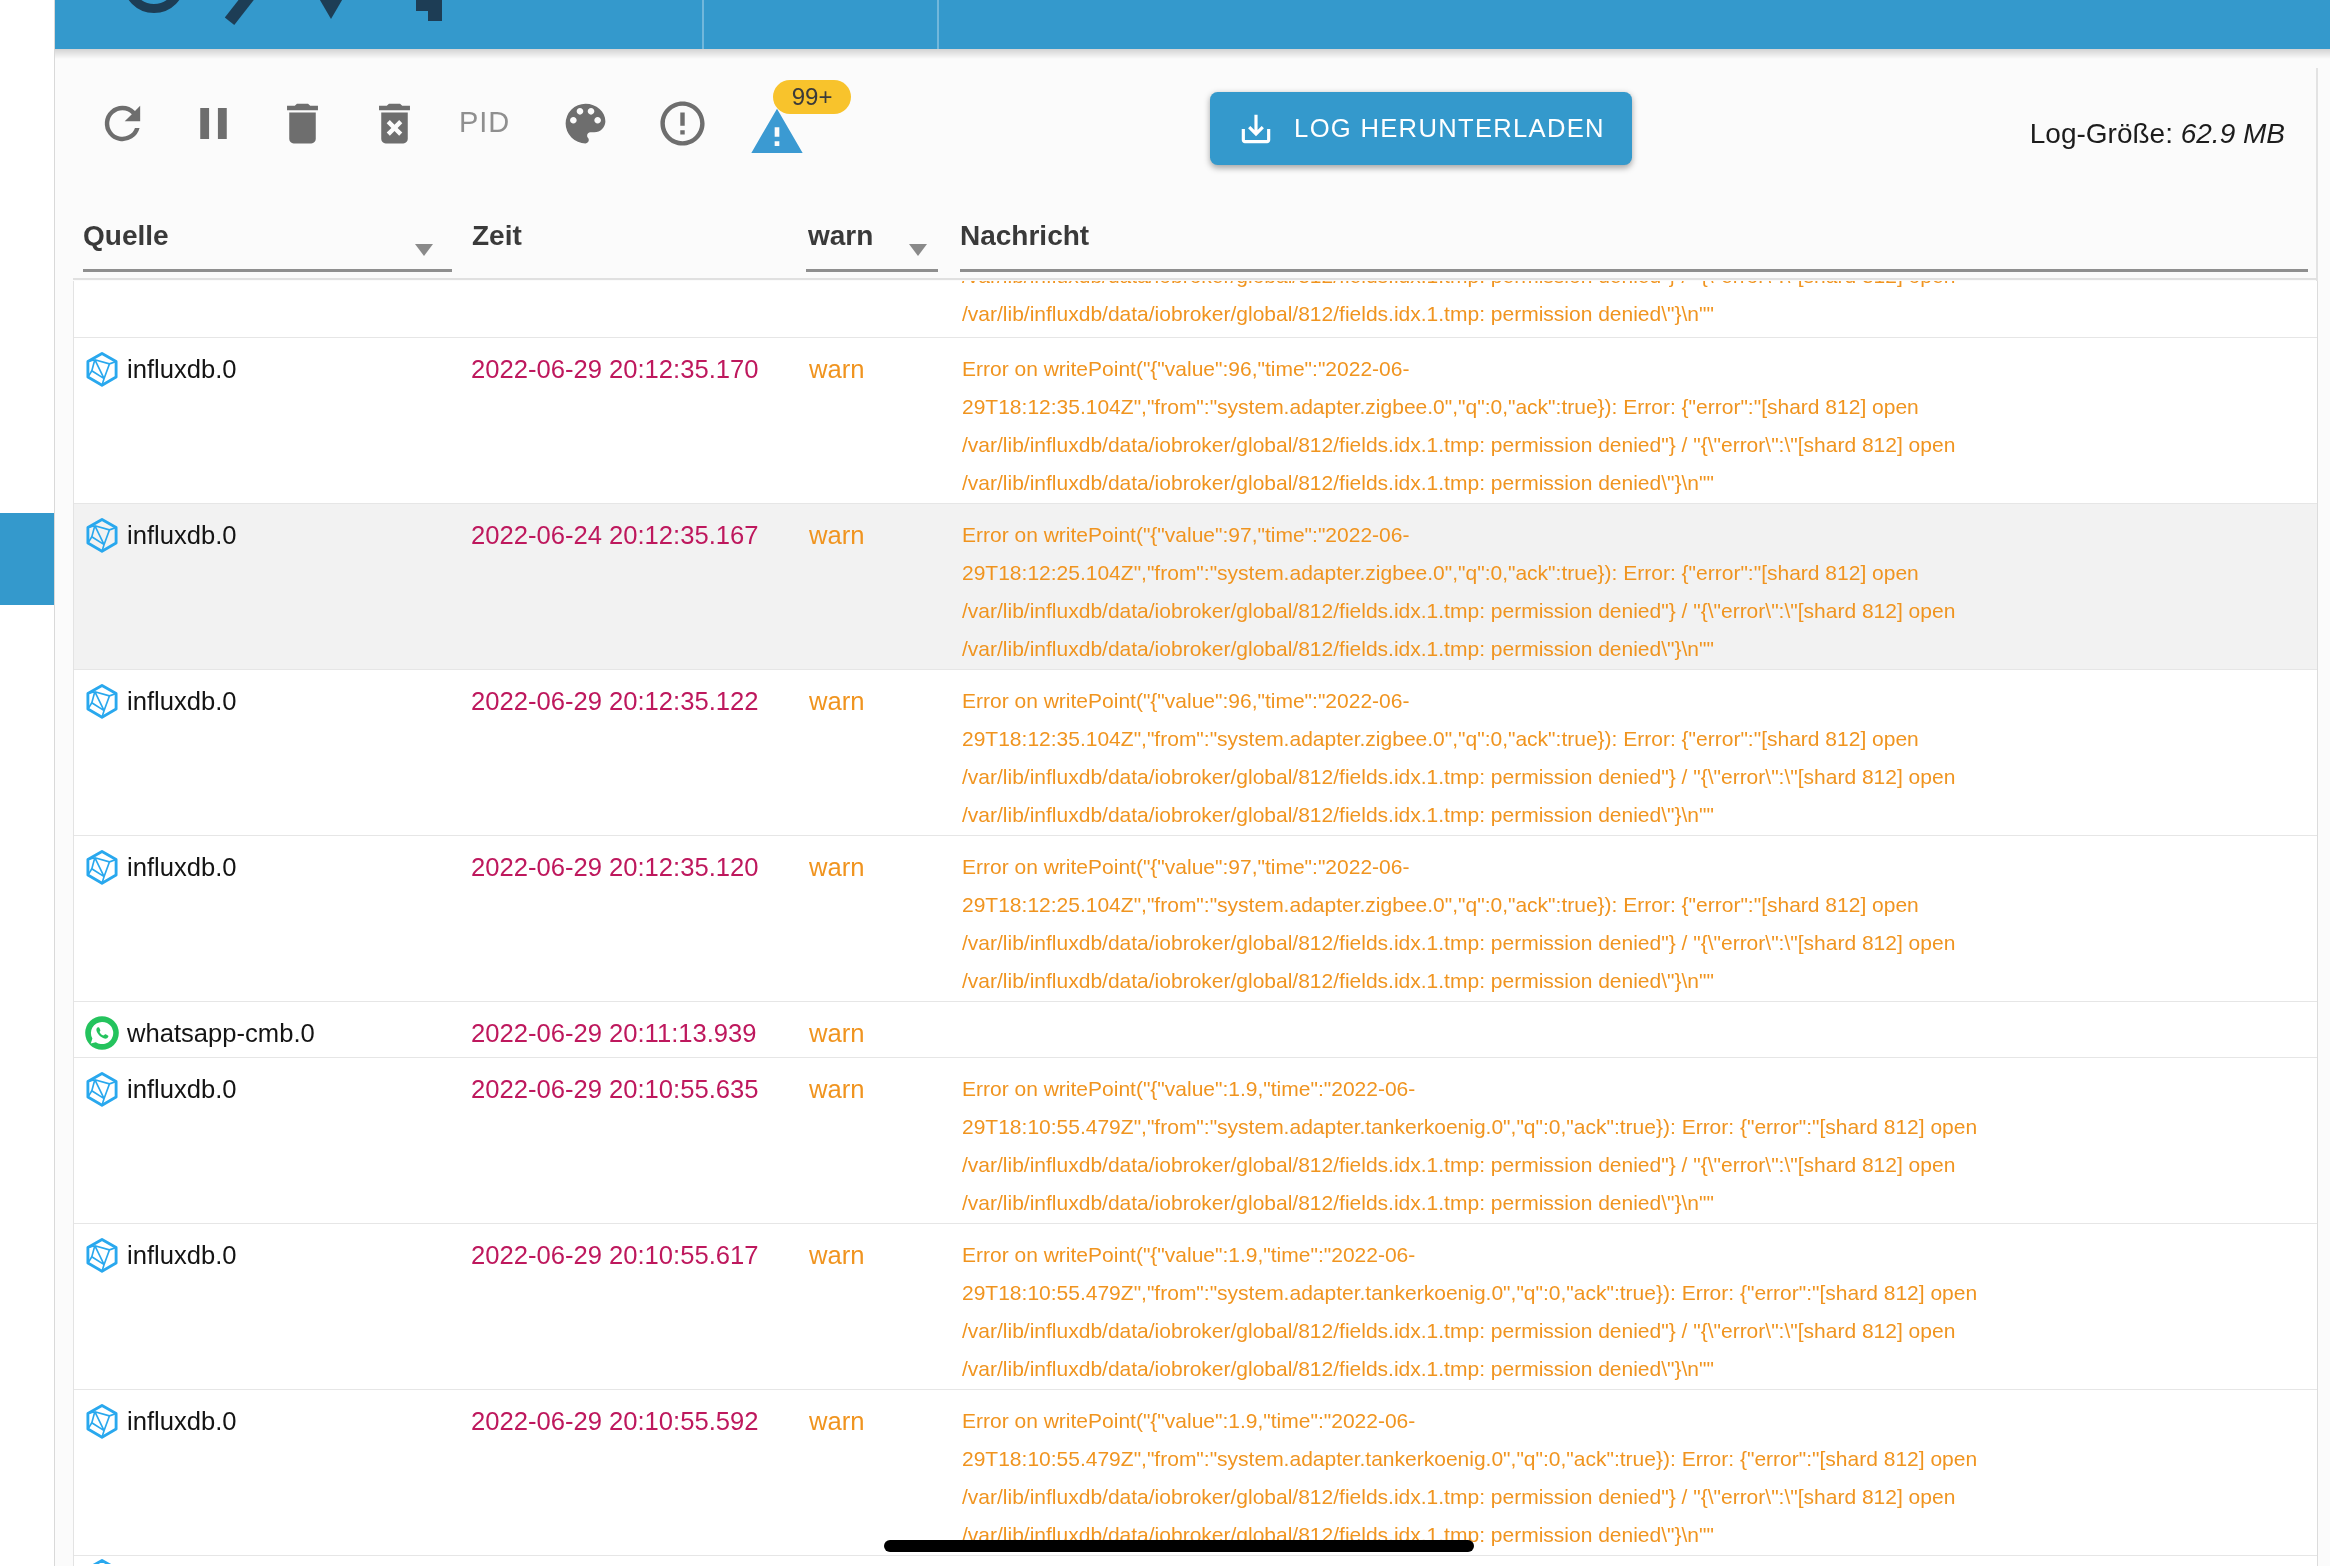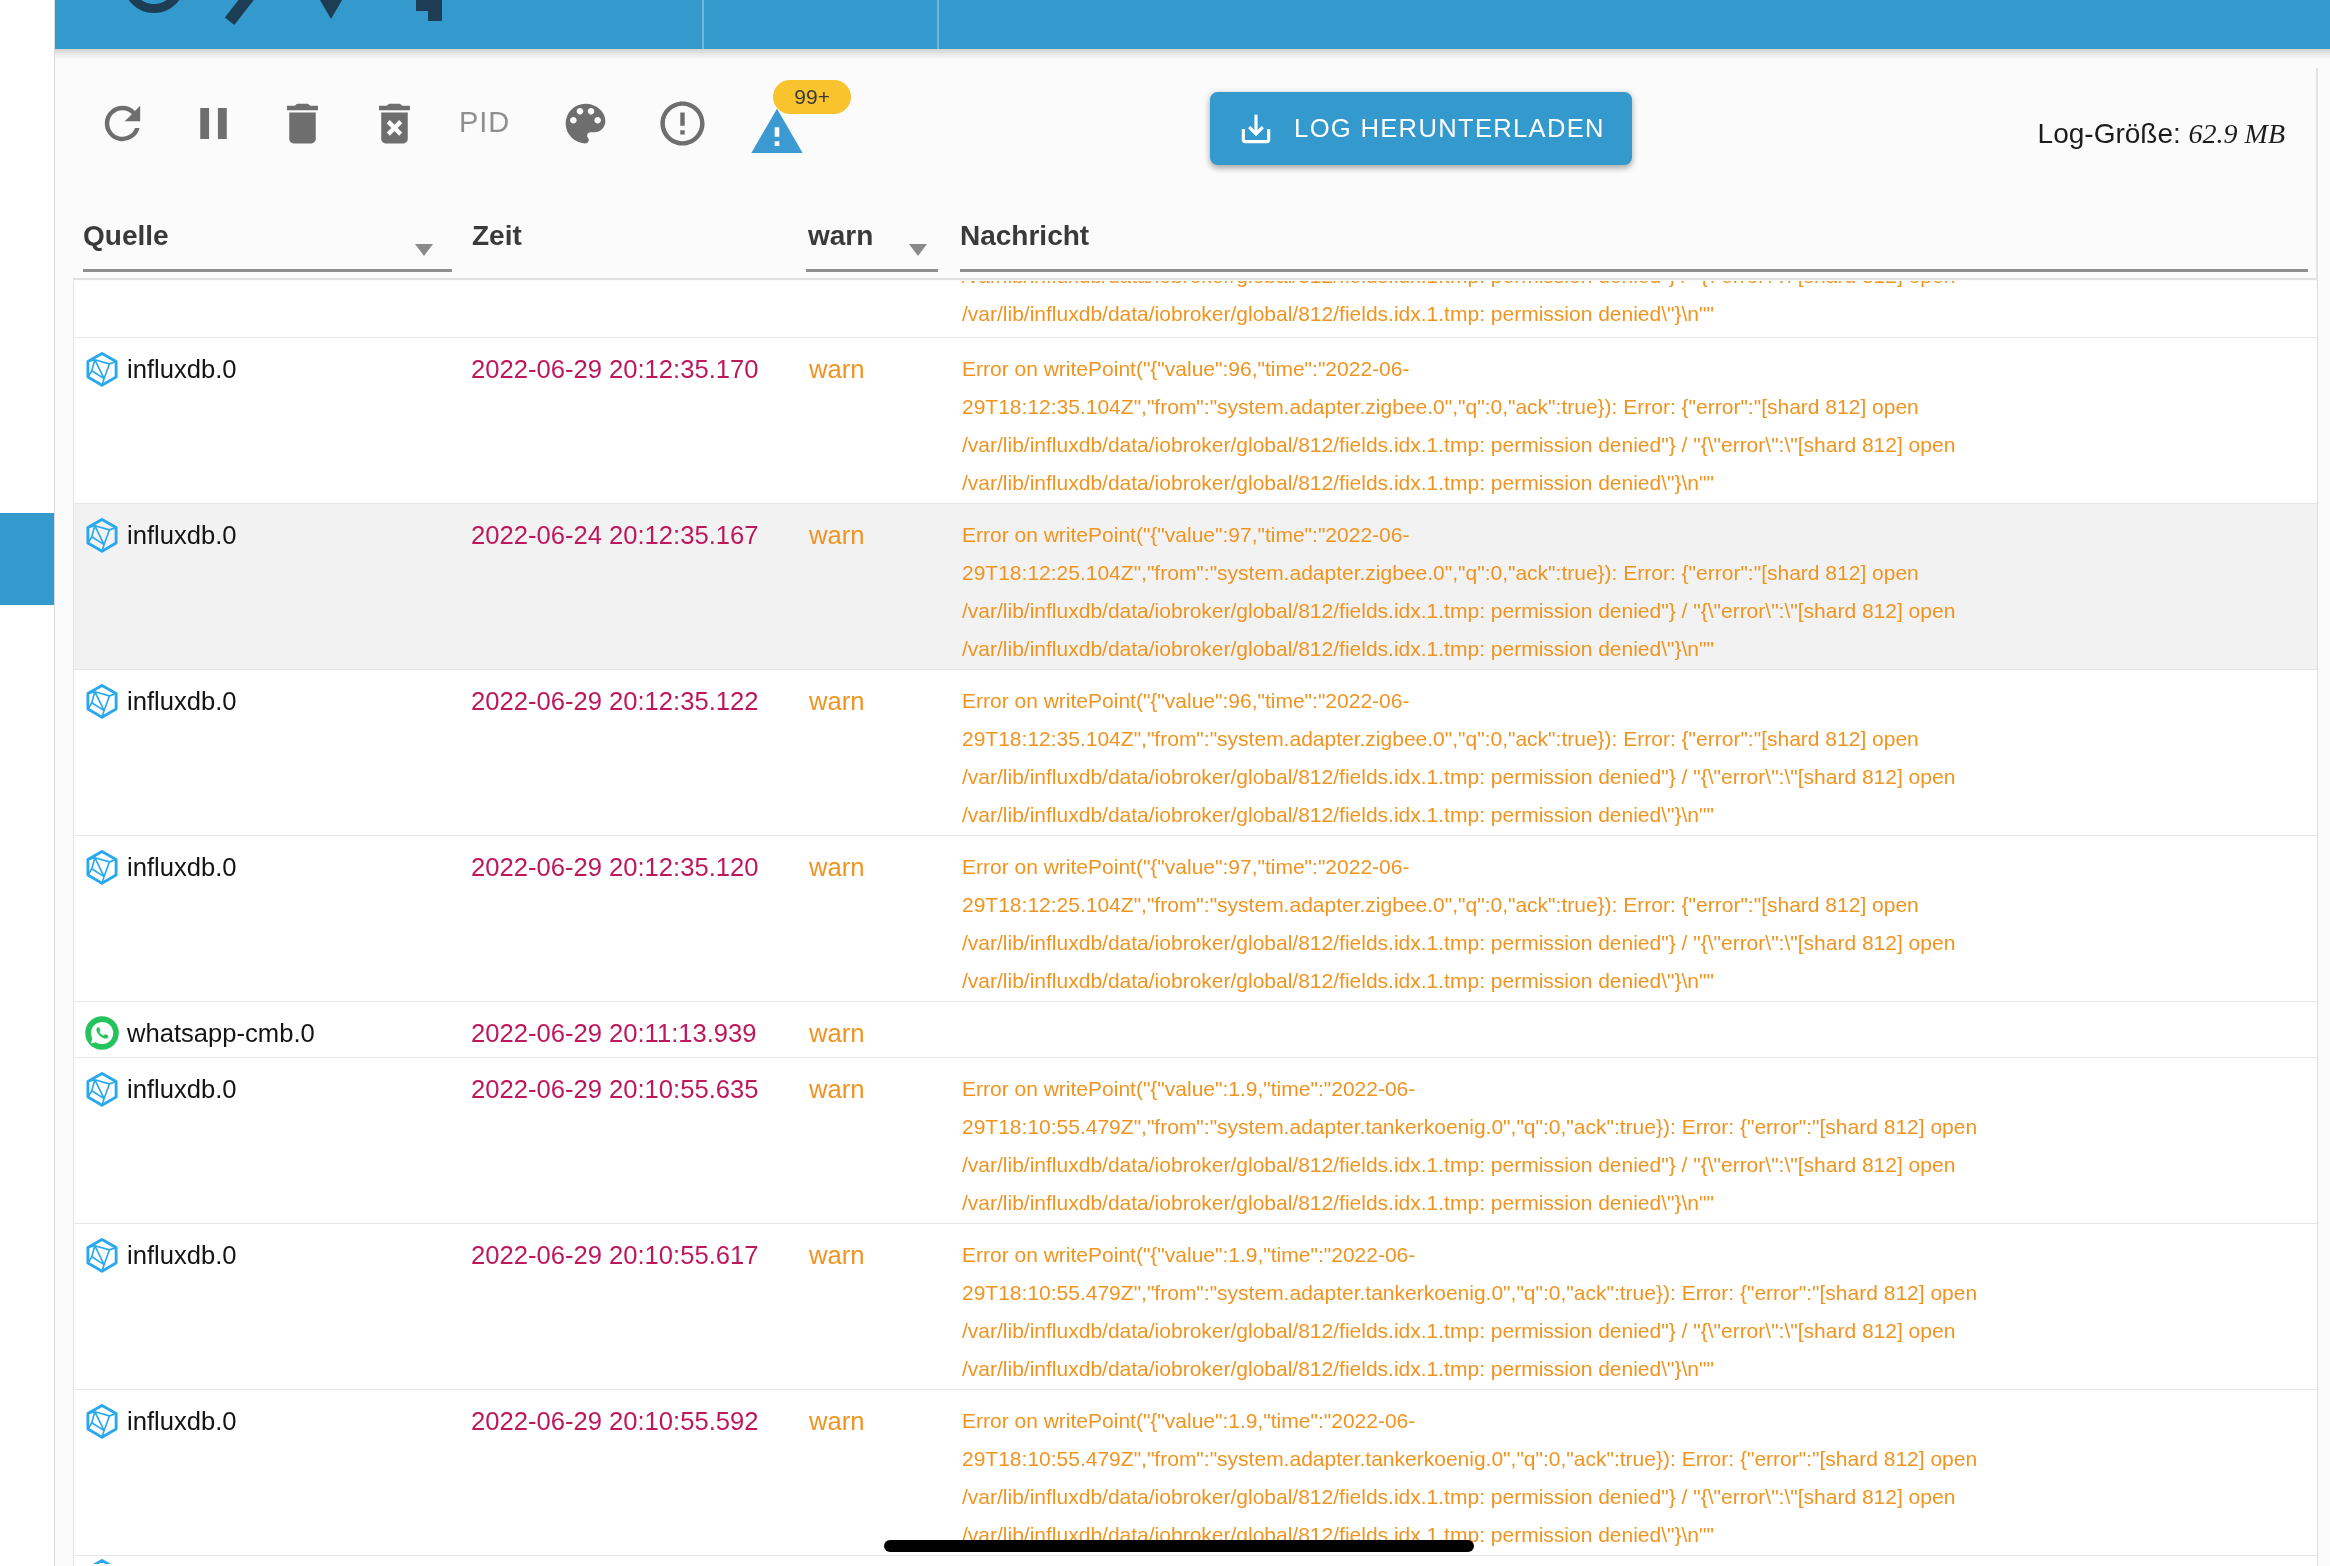--- a/index.html
+++ b/index.html
@@ -20,25 +20,25 @@
   .bar-block-b{left:373px;top:-8.5px;width:13.6px;height:29px;}
   .bar-sep{position:absolute;top:0;width:1.7px;height:49px;background:rgba(255,255,255,0.30);}
   .bar-shadow{position:absolute;left:55px;top:49px;right:0;height:10.2px;background:linear-gradient(rgba(0,0,0,0.16),rgba(0,0,0,0));z-index:4;}
 
   
   .icon-btn{position:absolute;width:53px;height:53px;border:none;background:transparent;padding:0;color:#6e6e6e;cursor:pointer;}
   .icon-btn svg{width:53px;height:53px;fill:currentColor;display:block;}
   .pid-label{position:absolute;left:459px;top:106px;font-size:29px;color:#8f8f8f;letter-spacing:0.9px;}
   .warn-tri{position:absolute;left:749px;top:104px;width:56px;height:56px;border:none;background:transparent;padding:0;cursor:pointer;}
   .warn-tri svg{width:56px;height:56px;fill:#3b9ad2;display:block;}
-  .warn-badge{position:absolute;left:773px;top:80px;min-width:51px;height:34px;padding:0 13.6px;background:#f8c32c;border-radius:18px;color:#3a3a3a;font-size:21px;line-height:34px;text-align:center;z-index:3;}
+  .warn-badge{position:absolute;left:773px;top:80px;min-width:51px;height:34px;padding:0 13.6px;background:#f8c32c;border-radius:18px;color:#3a3a3a;font-size:24px;line-height:34px;text-align:center;z-index:3;}
   .dl-btn{position:absolute;left:1210px;top:92px;width:422px;height:73px;background:#3499cc;border:none;border-radius:7.7px;box-shadow:0 2.6px 6px rgba(0,0,0,0.35);color:#ffffff;display:flex;align-items:center;justify-content:center;gap:19px;font-size:25.6px;letter-spacing:1.3px;cursor:pointer;font-family:"Liberation Sans",sans-serif;}
   .dl-btn svg{width:38px;height:38px;fill:#ffffff;}
   .log-size{position:absolute;right:45px;top:118px;font-size:28px;color:#1c1c1c;}
-  .log-size .val{font-style:italic;font-family:Liberation Serif, serif;}
+  .log-size .val{font-style:italic;}
   .right-line{position:absolute;left:2316px;top:68px;width:1.7px;height:213px;background:#e3e3e3;}
 
   
   .hdr{position:absolute;top:220px;font-size:28px;color:#3a3a3a;font-weight:bold;}
   .caret{position:absolute;top:244px;width:0;height:0;border-left:9.4px solid transparent;border-right:9.4px solid transparent;border-top:12px solid #8a8a8a;}
   .u-dark{position:absolute;top:269px;height:2.6px;background:#8f8f8f;}
   .u-light{position:absolute;left:73px;right:12.8px;top:278px;height:1.7px;background:#e0e0e0;}
 
   
   .log-table{position:absolute;left:73px;top:281px;width:2245px;bottom:0;background:#ffffff;border-left:1.7px solid #e3e3e3;border-right:1.7px solid #dcdcdc;box-sizing:border-box;overflow:hidden;}

